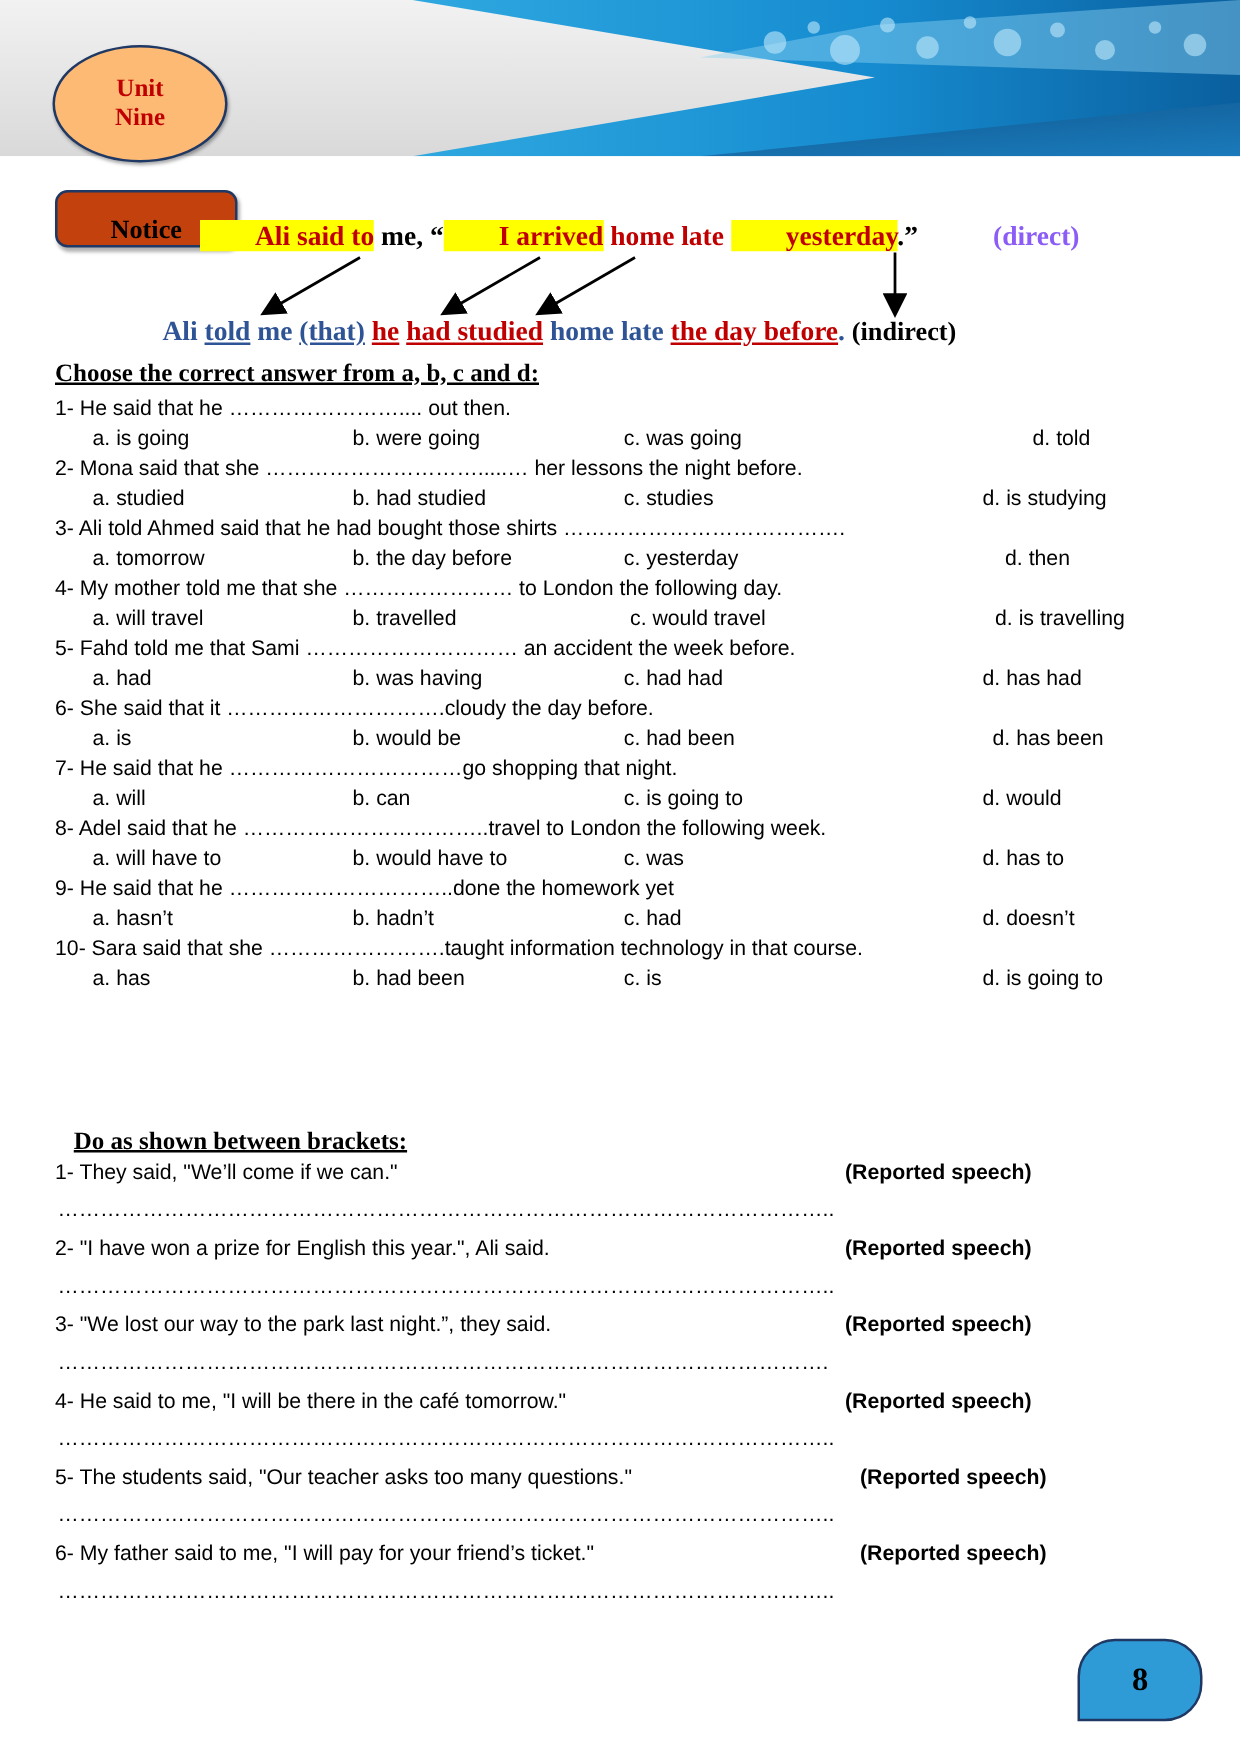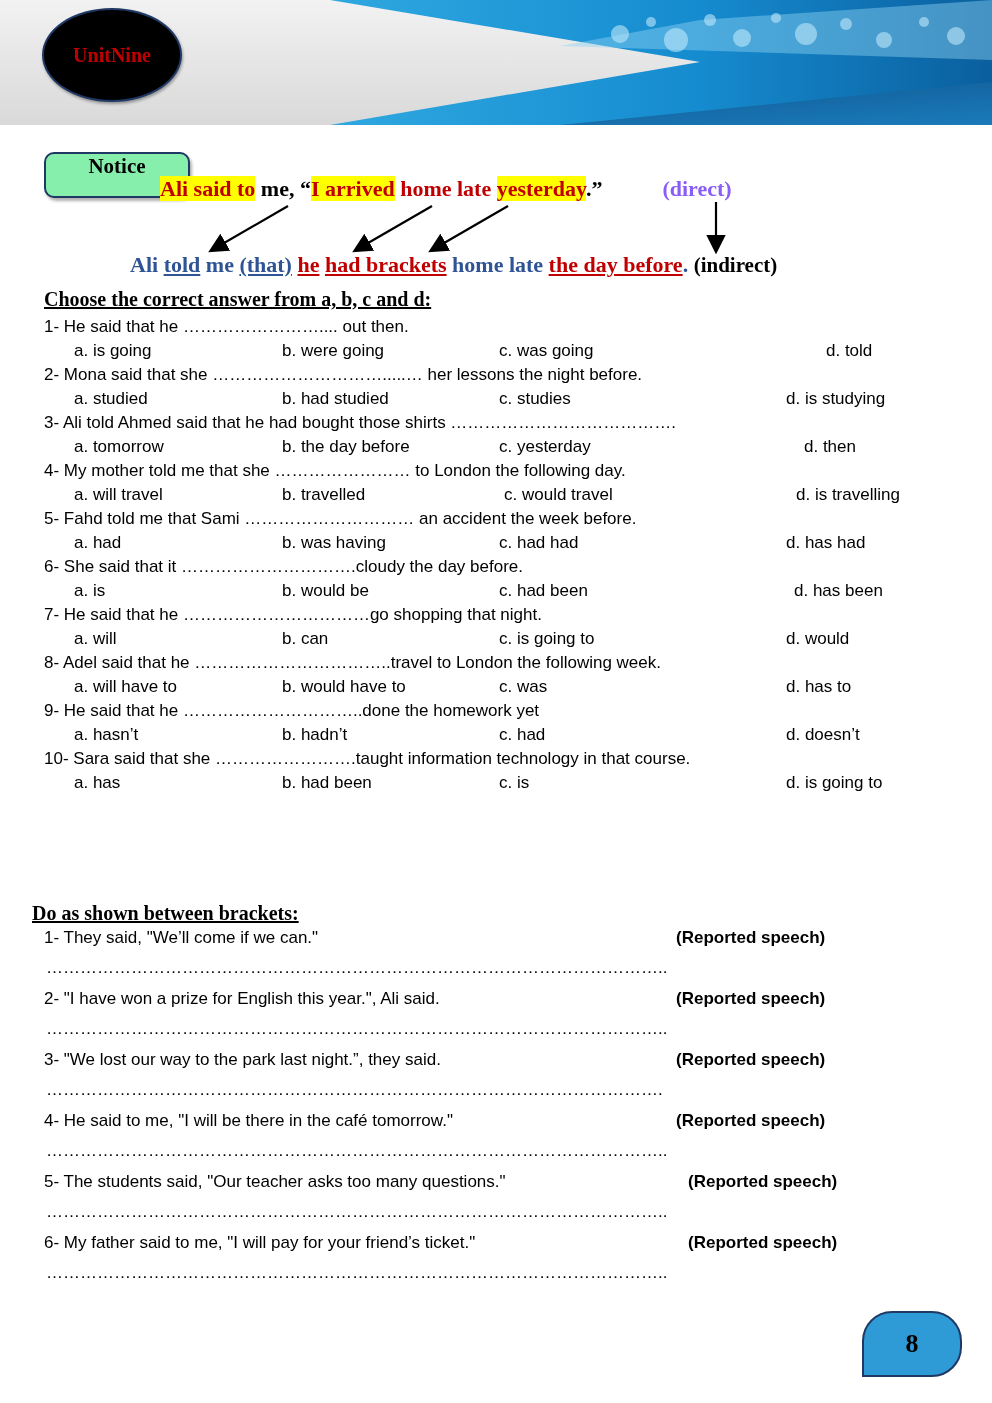--- a/index.html
+++ b/index.html
@@ -19,26 +19,27 @@
   .banner {
     position: absolute;
     left: 0; top: 0;
     width: 992px; height: 136px;
     overflow: hidden;
   }
   .banner-svg { position: absolute; left: 0; top: 0; }
 
   .unit-badge {
     position: absolute;
-    left: 42px; top: 8px;
+    left: 42px; top: 36px;
     width: 136px; height: 90px;
     border-radius: 50%;
-    background: #000000;
+    background: #fdba74;
     border: 2px solid #1f3864;
     display: flex;
+    flex-direction: column;
     align-items: center;
     justify-content: center;
     box-shadow: 1px 2px 3px rgba(0,0,0,.35);
   }
   .unit-badge span {
     color: #c00000;
     font-weight: bold;
     font-size: 20px;
     line-height: 23px;
     font-family: "Liberation Serif", serif;
@@ -61,46 +62,46 @@
     font-weight: bold;
     font-size: 32px;
     color: #1f3864;
   }
 
   
   .notice-box {
     position: absolute;
     left: 44px; top: 152px;
     width: 142px; height: 42px;
-    background: #86efac;
+    background: #c2410c;
     border: 2px solid #1f3864;
     border-radius: 10px;
     display: flex;
-    align-items: flex-start;
+    align-items: flex-end;
     justify-content: center;
     box-shadow: 2px 3px 3px rgba(0,0,0,.3);
   }
   .notice-box span {
     font-family: "Liberation Serif", serif;
     font-weight: bold;
     font-size: 21px;
     color: #000000;
   }
 
   
   .example-direct {
     position: absolute;
     left: 160px; top: 176px;
     font-family: "Liberation Serif", serif;
     font-weight: bold;
     font-size: 22px;
     color: #c00000;
     white-space: nowrap;
   }
-  .example-direct .hl { background: #ffff00; }
+  .example-direct .hl { background: #ffff00; padding-left: 44px; }
   .example-direct .blk { color: #000000; }
   .example-direct .tag {
     color: #8b5cf6;
     font-size: 22px;
     margin-left: 60px;
   }
 
   .example-indirect {
     position: absolute;
     left: 130px; top: 252px;
@@ -255,21 +256,21 @@
       <path d="M0,0 L9,4.5 L0,9 z" fill="#000000"></path>
     </marker>
   </defs>
   <line x1="288" y1="66" x2="212" y2="110" stroke="#000" stroke-width="2.2" marker-end="url(#ah)"></line>
   <line x1="432" y1="66" x2="356" y2="110" stroke="#000" stroke-width="2.2" marker-end="url(#ah)"></line>
   <line x1="508" y1="66" x2="432" y2="110" stroke="#000" stroke-width="2.2" marker-end="url(#ah)"></line>
   <line x1="716" y1="62" x2="716" y2="110" stroke="#000" stroke-width="2.2" marker-end="url(#ah)"></line>
 </svg>
 
 <div class="example-indirect">
-  <span>Ali </span><span class="u">told</span><span> me </span><span class="u">(that)</span><span> </span><span class="red">he</span><span> </span><span class="red">had brackets</span><span> home late </span><span class="red">the day before</span><span>.</span> <span class="tag">(indirect)</span>
+  <span>Ali </span><span class="u">told</span><span> me </span><span class="u">(that)</span><span> </span><span class="red">he</span><span> </span><span class="red">had studied</span><span> home late </span><span class="red">the day before</span><span>.</span> <span class="tag">(indirect)</span>
 </div>
 
 <div class="sec-heading" style="left:44px; top:288px;">Choose the correct answer from a, b, c and d:</div>
 
 <div class="mcq">
 
   <div class="mcq-q">1- He said that he …………………….... out then.</div>
   <div class="mcq-opts">
     <span class="opt-a">a. is going</span>
     <span class="opt-b">b. were going</span>
@@ -343,21 +344,21 @@
 
   <div class="mcq-q">10- Sara said that she …………………….taught information technology in that course.</div>
   <div class="mcq-opts">
     <span class="opt-a">a. has</span>
     <span class="opt-b">b. had been</span>
     <span class="opt-c">c. is</span>
     <span class="opt-d">d. is going to</span>
   </div>
 </div>
 
-<div class="sec-heading" style="left:32px; top:902px;">Do as shown between brackets:</div>
+<div class="sec-heading" style="left:59px; top:902px;">Do as shown between brackets:</div>
 
 <div class="brackets">
 
   <div class="br-row">
     <span class="br-q">1- They said, "We’ll come if we can."</span>
     <span class="br-tag" style="left:632px;">(Reported speech)</span>
   </div>
   <div class="br-dots">………………………………………………………………………………………………..</div>
 
   <div class="br-row">

